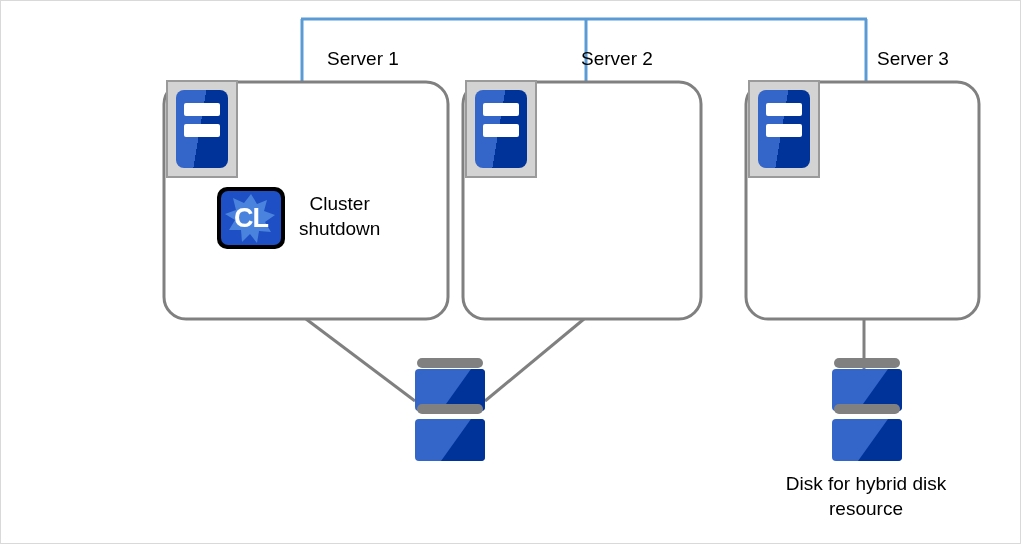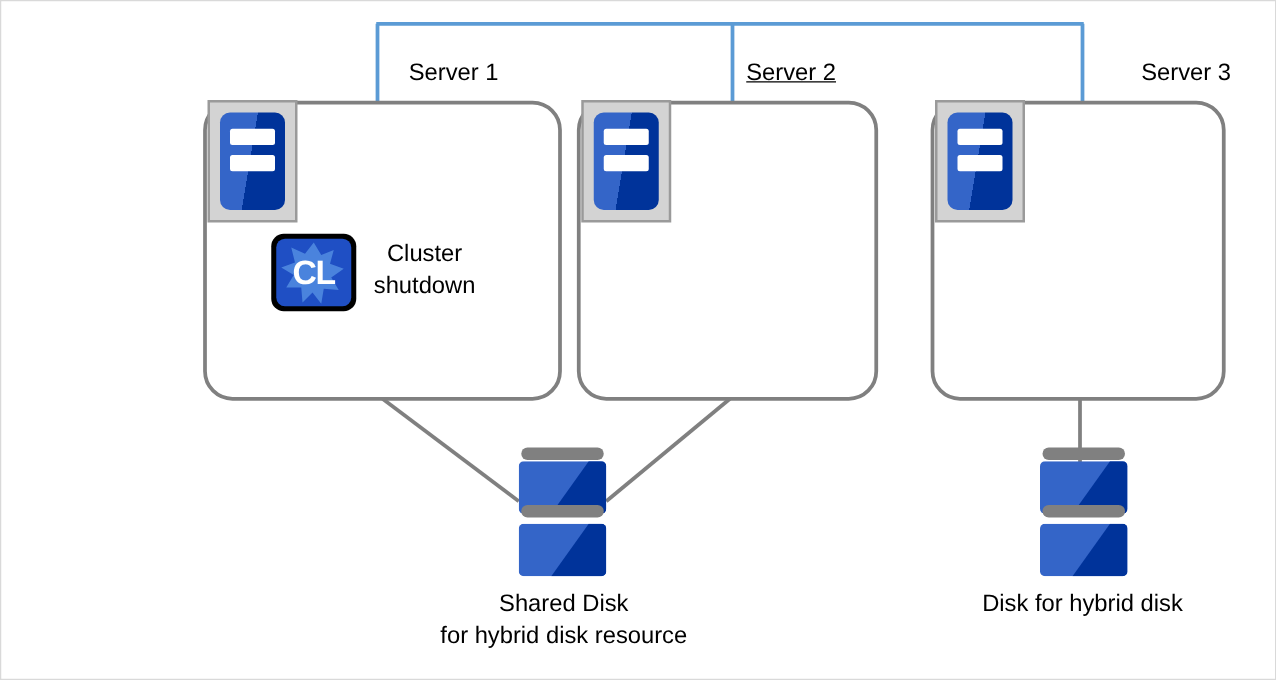--- a/index.html
+++ b/index.html
@@ -148,30 +148,27 @@
       </g>
       <rect x="833" y="403" width="66" height="10" rx="5" fill="#808080"></rect>
       <g clip-path="url(#diskClip4)">
         <rect x="831" y="418" width="70" height="42" fill="#3465c8"></rect>
         <path d="M901,418 L901,460 L857,460 L887,418 Z" fill="#00339a"></path>
       </g>
     </g>
   </svg>
 
   <div class="label server-label" style="left:326px; top:46px;text-align:center;">Server 1</div>
-  <div class="label server-label" style="left:596px; top:46px;text-decoration:underline;">Server 2</div>
-  <div class="label server-label" style="left:876px; top:46px;margin-left:36px;">Server 3</div>
+  <div class="label server-label" style="left:580px; top:46px;">Server 2</div>
+  <div class="label server-label" style="left:876px; top:46px;">Server 3</div>
 
   <div class="icon-label" style="left:298px; top:190px;text-align:center;">
     <div>Cluster</div>
     <div>shutdown</div>
   </div>
 
-  <div class="label disk-label" style="left:300px; top:470px; width:300px;">
-    <div>Shared Disk</div>
-    <div>for hybrid disk resource</div>
-  </div>
 
   <div class="label disk-label" style="left:740px; top:470px; width:250px;">
     <div>Disk for hybrid disk</div>
+    <div>resource</div>
   </div>
 
 </div>
 
 </body></html>

